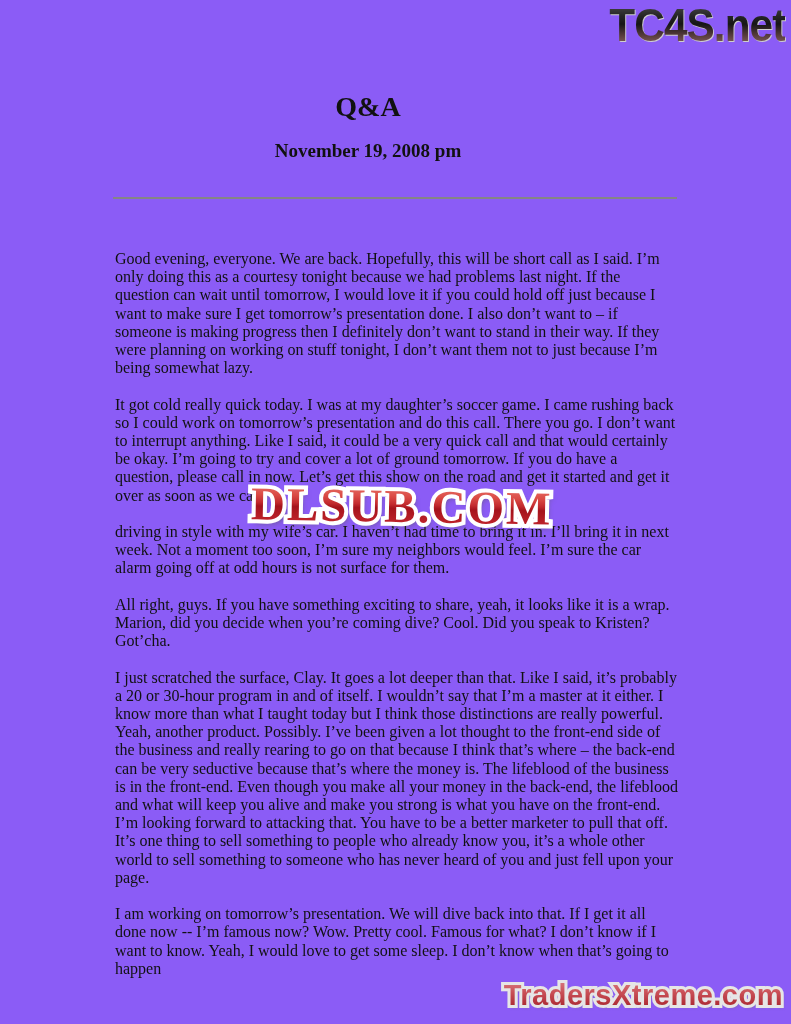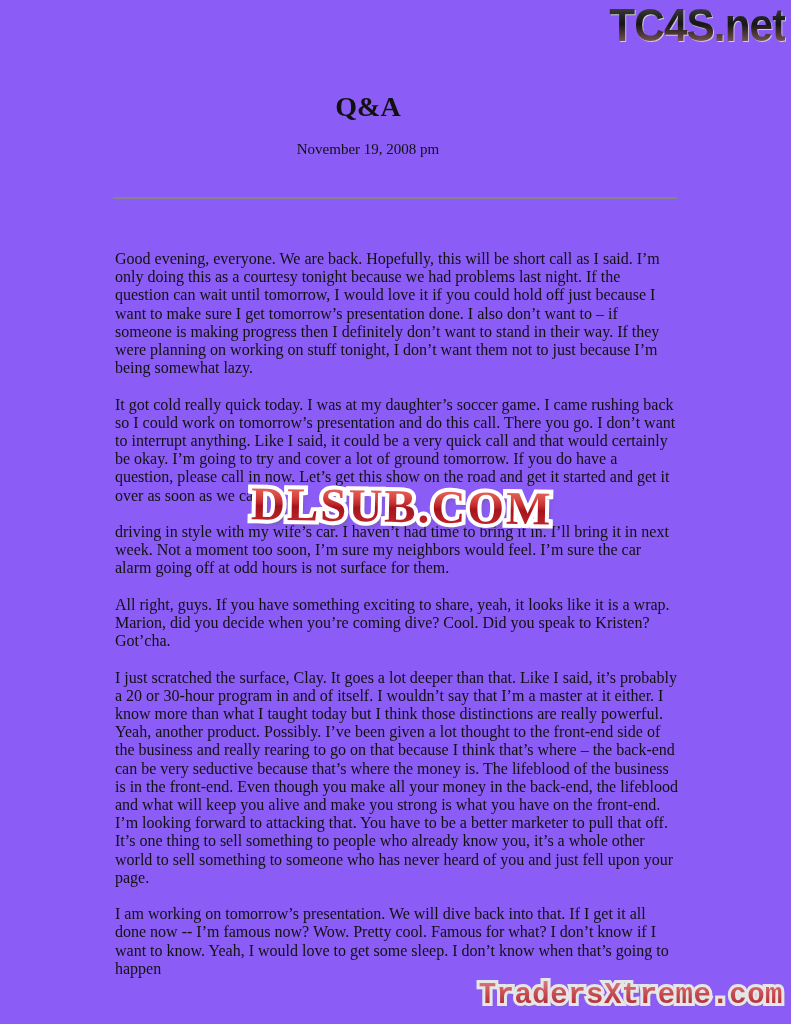--- a/index.html
+++ b/index.html
@@ -45,22 +45,22 @@
     width: 736px;
     text-align: center;
   }
   .doc-title {
     font-size: 28px;
     font-weight: bold;
     margin: 0 0 18px 0;
     line-height: 1.1;
   }
   .doc-date {
-    font-size: 15px;
-    font-weight: normal;
+    font-size: 19px;
+    font-weight: bold;
     margin: 0;
     line-height: 1.1;
   }
 
   
   .divider {
     position: absolute;
     left: 113px;
     top: 197px;
     width: 564px;
@@ -117,21 +117,21 @@
       background-clip: text;
       color: transparent;
     }
   }
 
   
   .footer-logo {
     position: absolute;
     top: 981px;
     right: 8px;
-    font-family: Liberation Mono, monospace;
+    font-family: Liberation Sans, sans-serif;
     font-weight: bold;
     font-size: 29px;
     letter-spacing: 0.5px;
     line-height: 1;
     white-space: nowrap;
   }
   .footer-logo .layer { position: absolute; left: 0; top: 0; }
   .footer-logo .stroke {
     position: relative;
     color: #e9e9e9;

